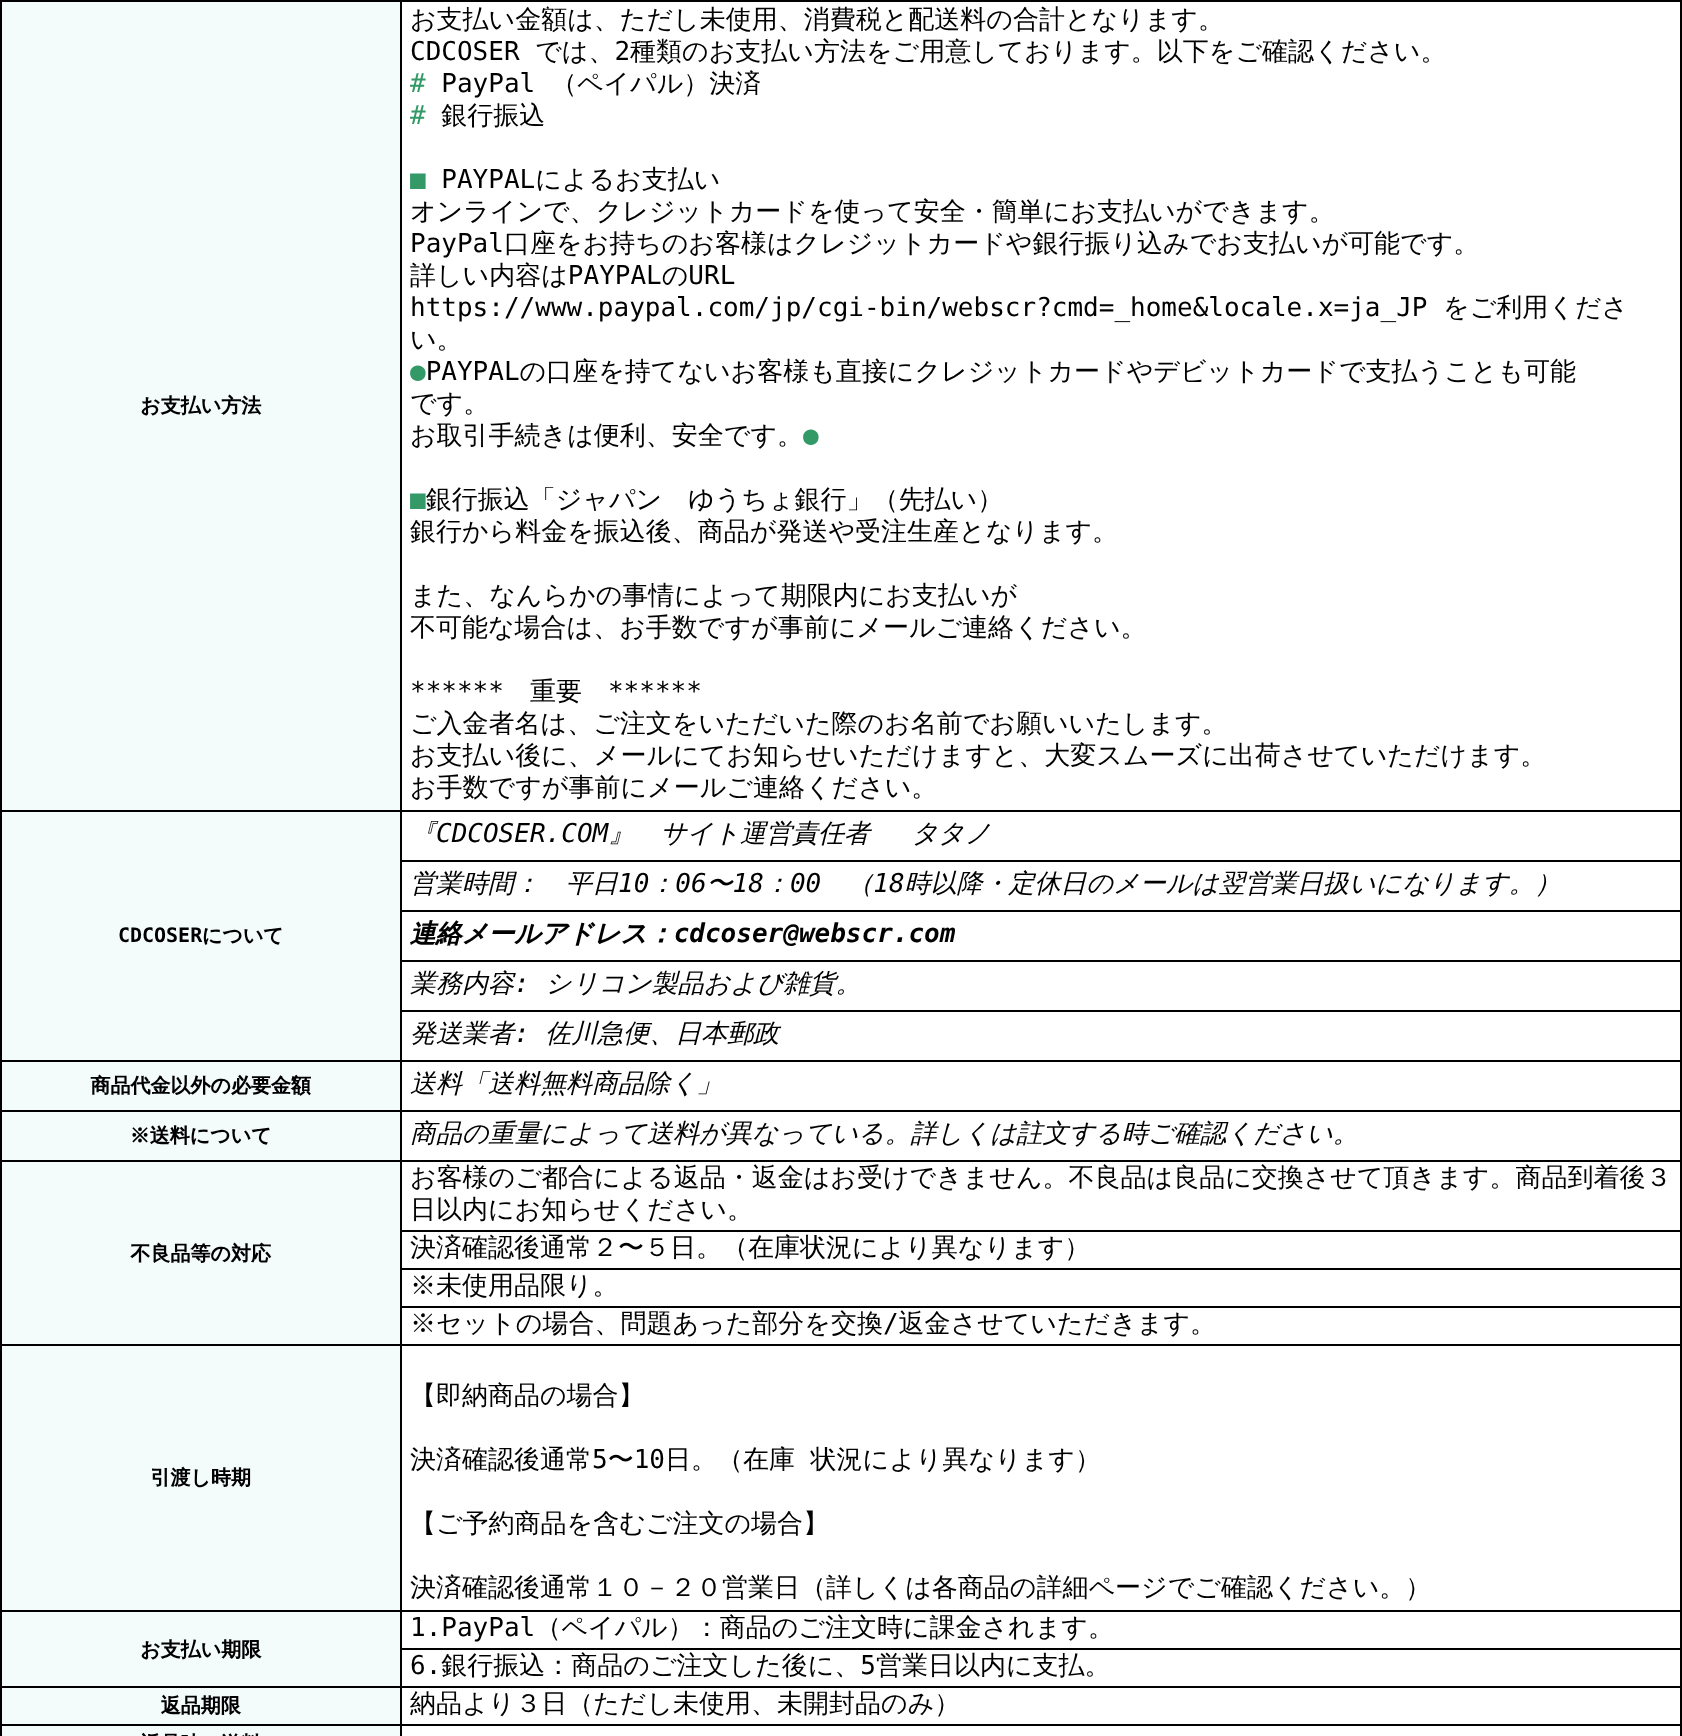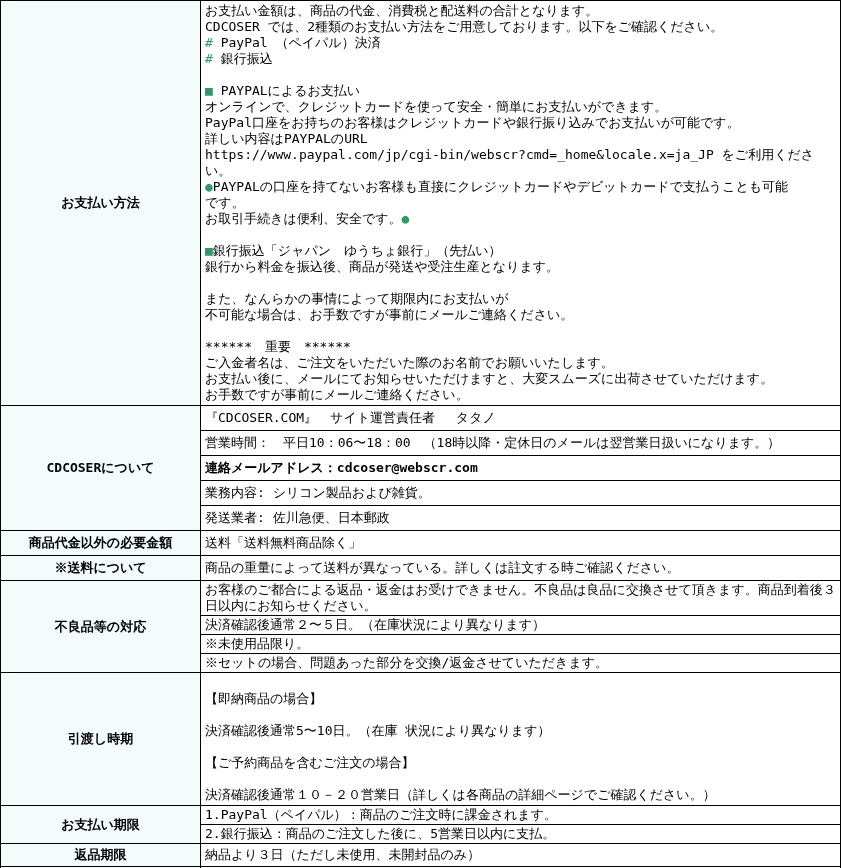--- a/index.html
+++ b/index.html
@@ -19,44 +19,44 @@
   .page{width:841px;}
   table{width:100%;border-collapse:collapse;table-layout:fixed;}
   th,td{border:1px solid var(--border);}
   th.label{
     width:200px;
     background:var(--label-bg);
     font-weight:bold;
     text-align:center;
     vertical-align:middle;
     padding:2px 4px;
-    font-size:13px;
+    font-size:10px;
   }
   td.content{padding:2px 4px;vertical-align:middle;overflow:hidden;}
-  td.pad{padding:4px;}
+  td.pad{padding:4px;font-style:italic;}
   td.tight{padding:1px 4px;border-radius:13px;}
   .line{line-height:16px;min-height:16px;white-space:pre-wrap;word-break:break-all;}
   td.bold .line{font-weight:bold;}
   .gm{color:var(--accent);}
 </style>
 </head>
 <body>
 
 <div class="page">
   <table>
     <colgroup>
         <col style="width:200px">
         <col>
       </colgroup>
     <tbody>
 
       <tr>
         <th class="label">お支払い方法</th>
         <td class="content">
-            <div class="line">お支払い金額は、商品の代金、消費税と配送料の合計となります。</div>
+            <div class="line">お支払い金額は、ただし未使用、消費税と配送料の合計となります。</div>
             <div class="line">CDCOSER では、2種類のお支払い方法をご用意しております。以下をご確認ください。</div>
             <div class="line"><span class="gm">#</span> PayPal （ペイパル）決済</div>
             <div class="line"><span class="gm">#</span> 銀行振込</div>
             <div class="line">&nbsp;</div>
             <div class="line"><span class="gm">■</span> PAYPALによるお支払い</div>
             <div class="line">オンラインで、クレジットカードを使って安全・簡単にお支払いができます。</div>
             <div class="line">PayPal口座をお持ちのお客様はクレジットカードや銀行振り込みでお支払いが可能です。</div>
             <div class="line">詳しい内容はPAYPALのURL</div>
             <div class="line">https://www.paypal.com/jp/cgi-bin/webscr?cmd=_home&amp;locale.x=ja_JP をご利用ください。</div>
             <div class="line"><span class="gm">●</span>PAYPALの口座を持てないお客様も直接にクレジットカードやデビットカードで支払うことも可能</div>
@@ -154,21 +154,21 @@
       </tr>
 
       <tr>
         <th class="label" rowspan="2">お支払い期限</th>
         <td class="content tight">
             <div class="line">1.PayPal（ペイパル）：商品のご注文時に課金されます。</div>
           </td>
       </tr>
       <tr>
         <td class="content tight">
-            <div class="line">2.銀行振込：商品のご注文した後に、5営業日以内に支払。</div>
+            <div class="line">6.銀行振込：商品のご注文した後に、5営業日以内に支払。</div>
           </td>
       </tr>
 
       <tr>
         <th class="label">返品期限</th>
         <td class="content tight">
             <div class="line">納品より３日（ただし未使用、未開封品のみ）</div>
           </td>
       </tr>
 

